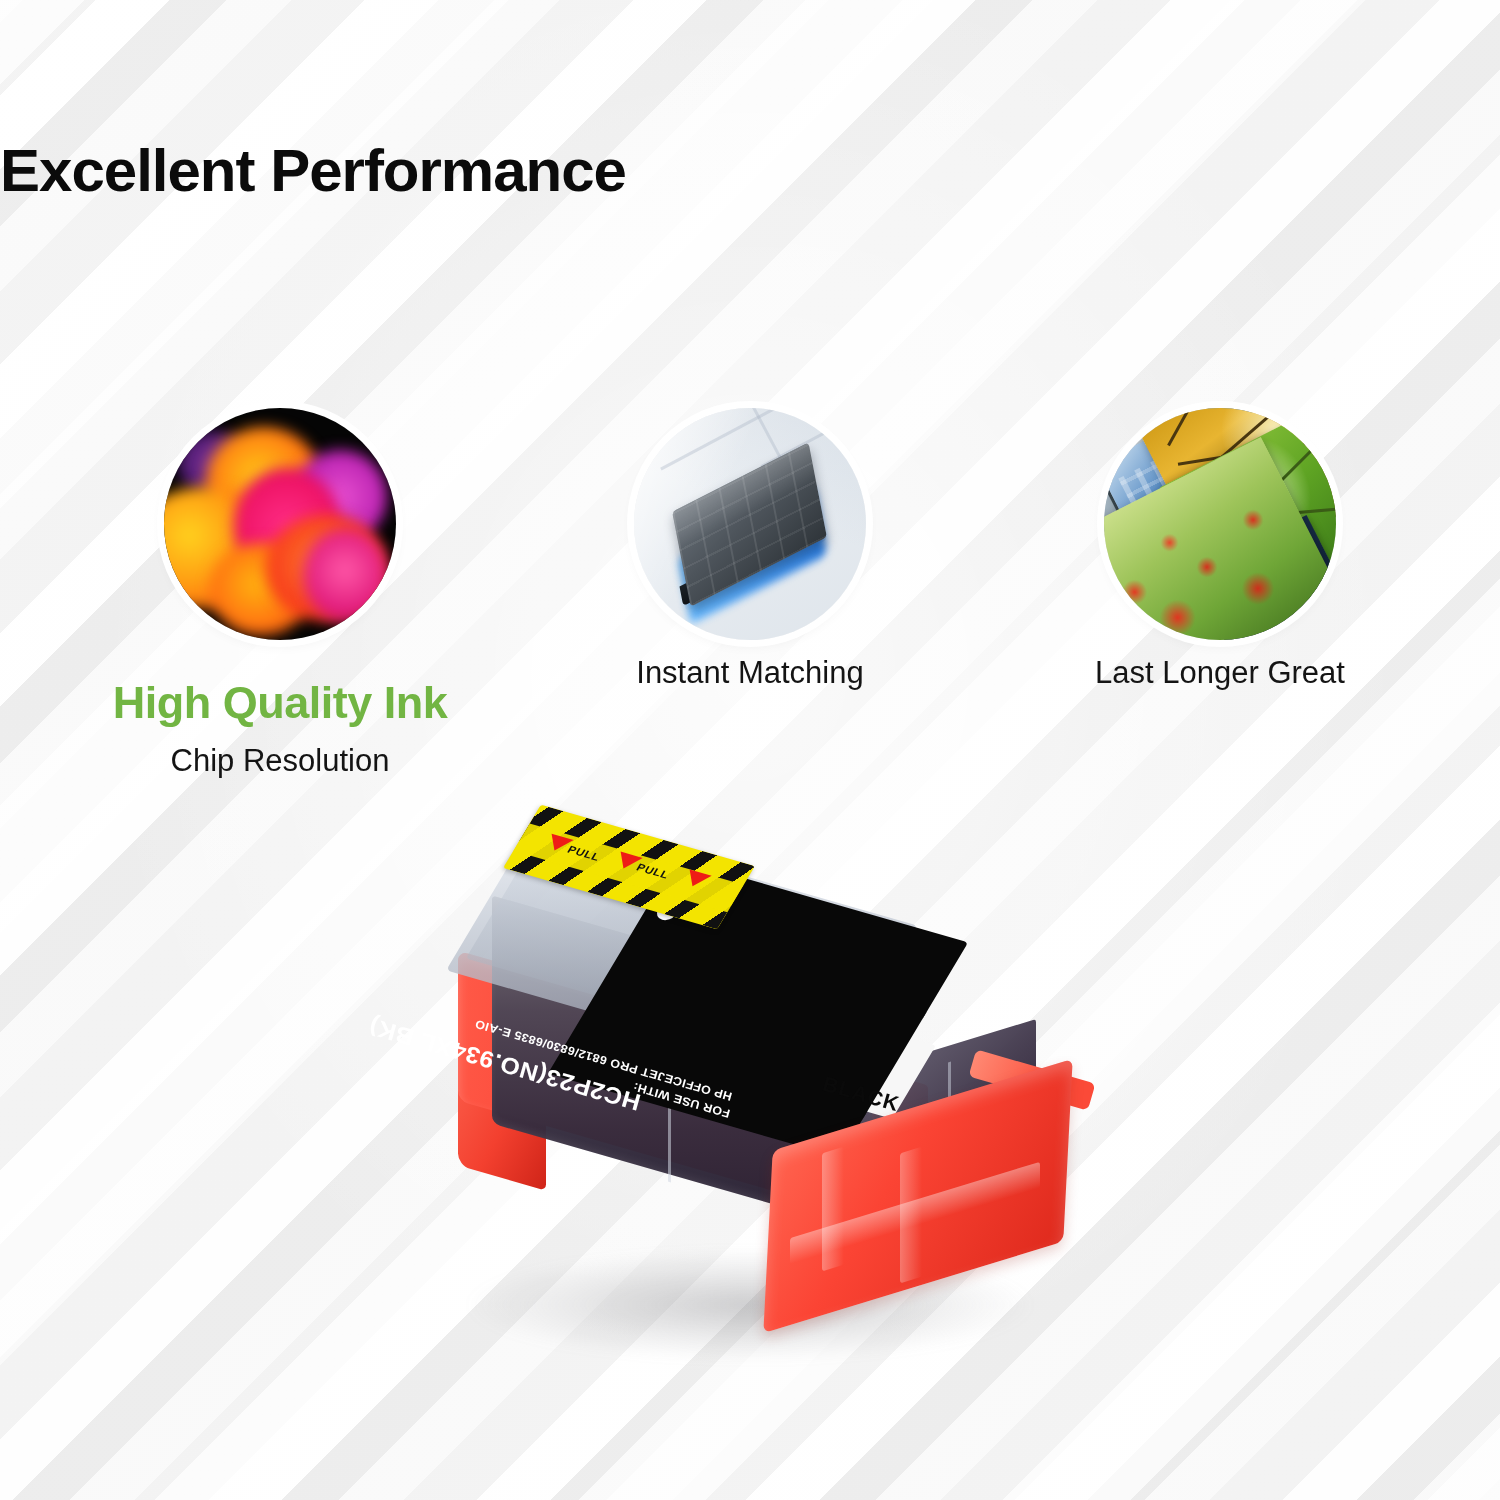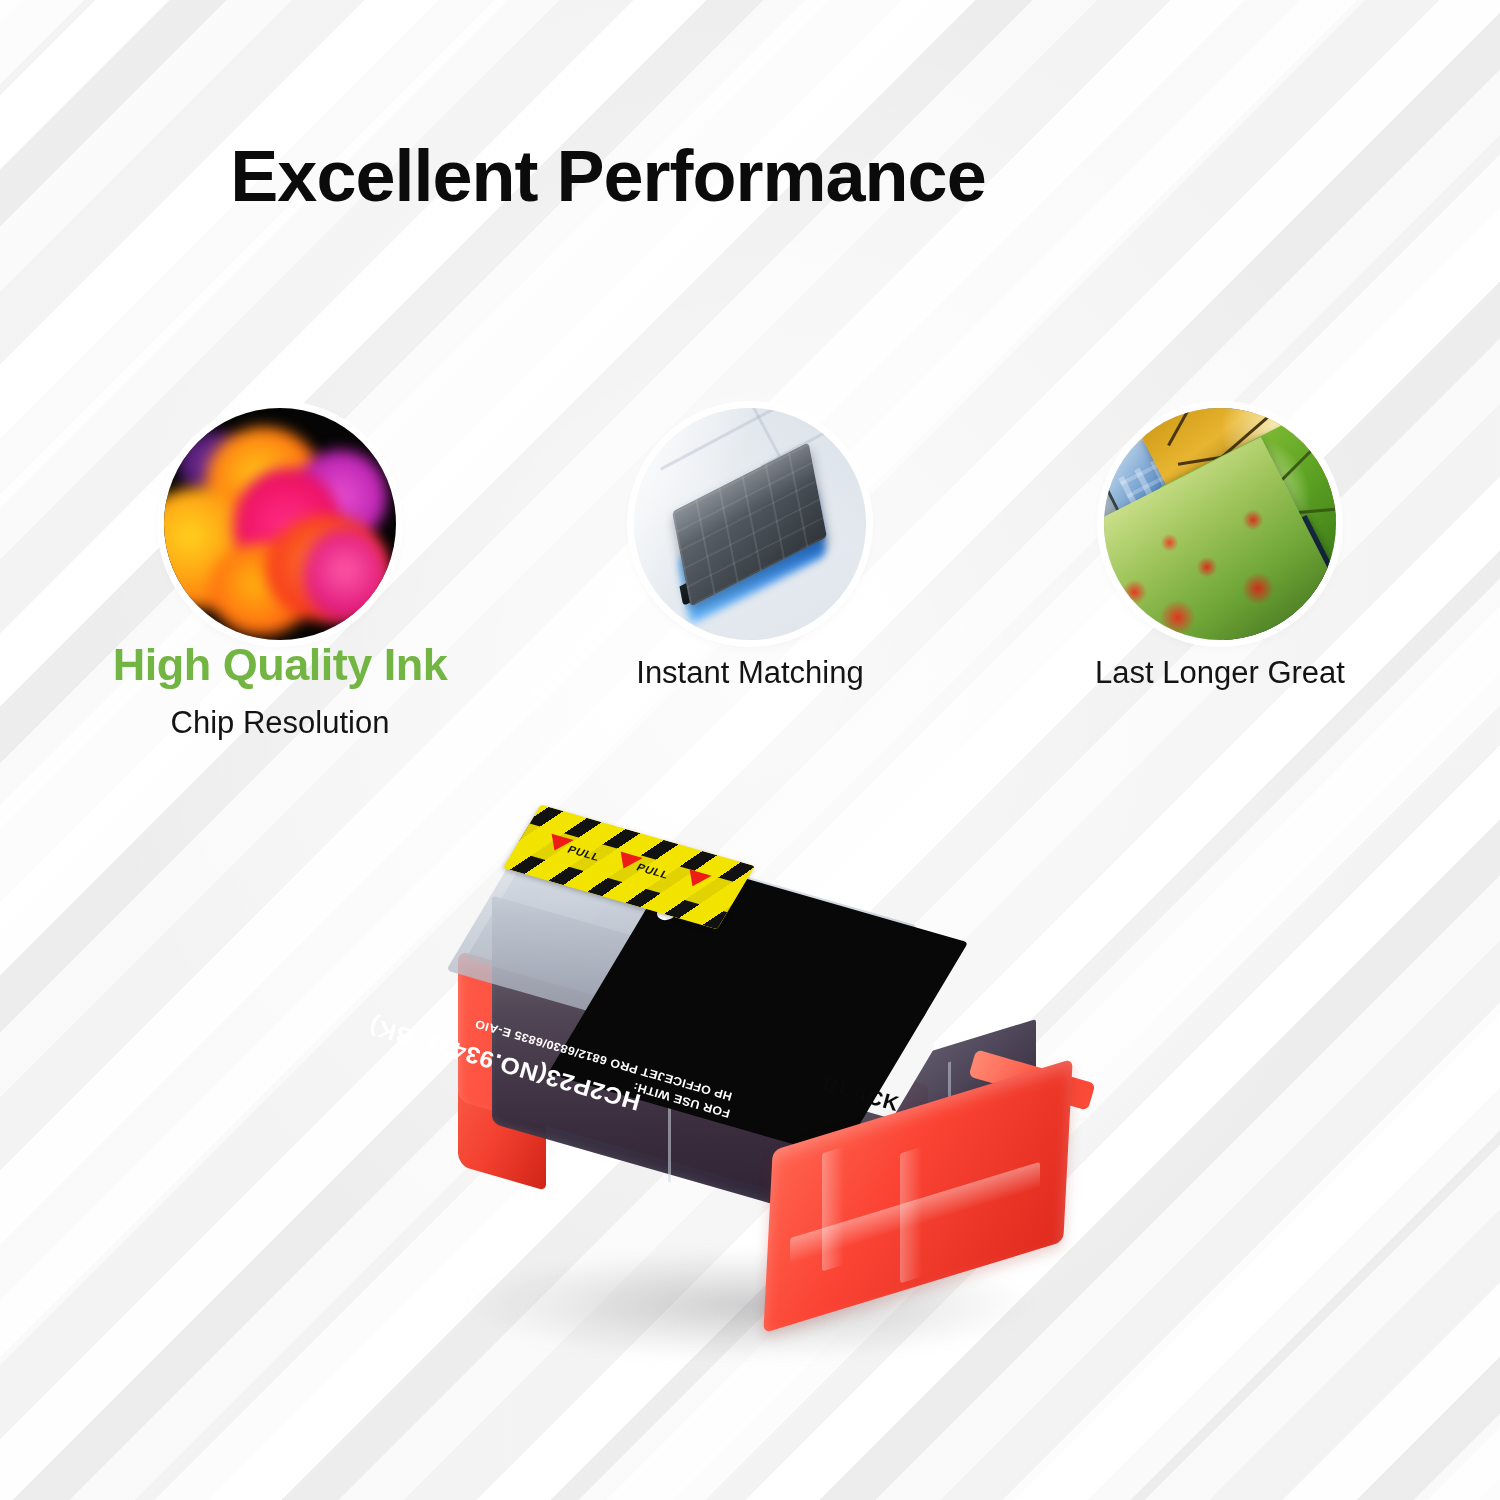--- a/index.html
+++ b/index.html
@@ -55,22 +55,22 @@
     inset: 0;
     background: radial-gradient(ellipse at 50% 45%, rgba(255,255,255,0.75) 0%, rgba(255,255,255,0) 62%);
   }
 
   
   .headline {
     position: absolute;
     top: 139px;
     left: 0;
     width: 1216px;
-    text-align: center;
-    font-size: 72px;
+    text-align: left;
+    font-size: 60px;
     font-weight: bold;
     letter-spacing: -1px;
     color: #0b0b0b;
     line-height: 1.05;
   }
   .subhead {
     position: absolute;
     top: 265px;
     left: 0;
     width: 1500px;
@@ -209,20 +209,21 @@
       linear-gradient(170deg, #cfe28f 0%, #9ec45a 35%, #6fa637 70%, #4b7d23 100%);
   }
   .pc-dark {
     left: 46%; top: 56%; width: 56%; height: 52%;
     transform: rotate(-27deg);
     background: linear-gradient(160deg, #1b3350 0%, #0d1b2c 100%);
   }
 
   
   .f-title {
+    margin-top: 38px;
     font-size: 45px;
     font-weight: bold;
     color: #72b543;
     line-height: 1.1;
     letter-spacing: -0.5px;
     white-space: nowrap;
   }
   .f-sub {
     margin-top: 16px;
     font-size: 31px;

